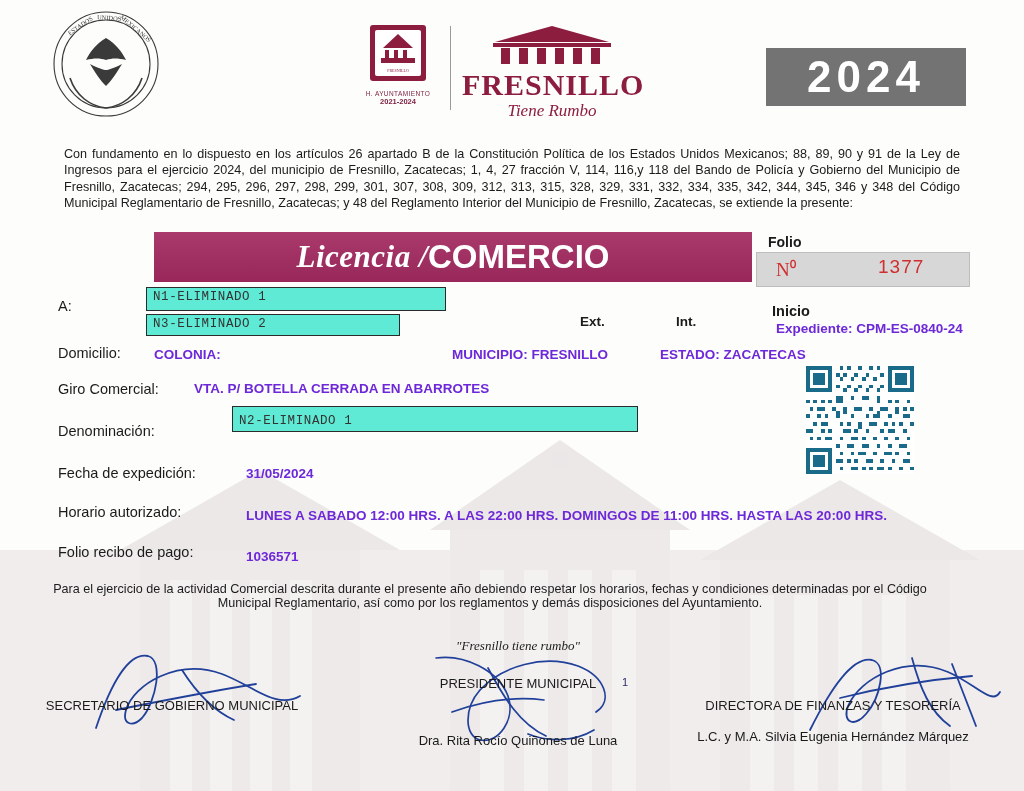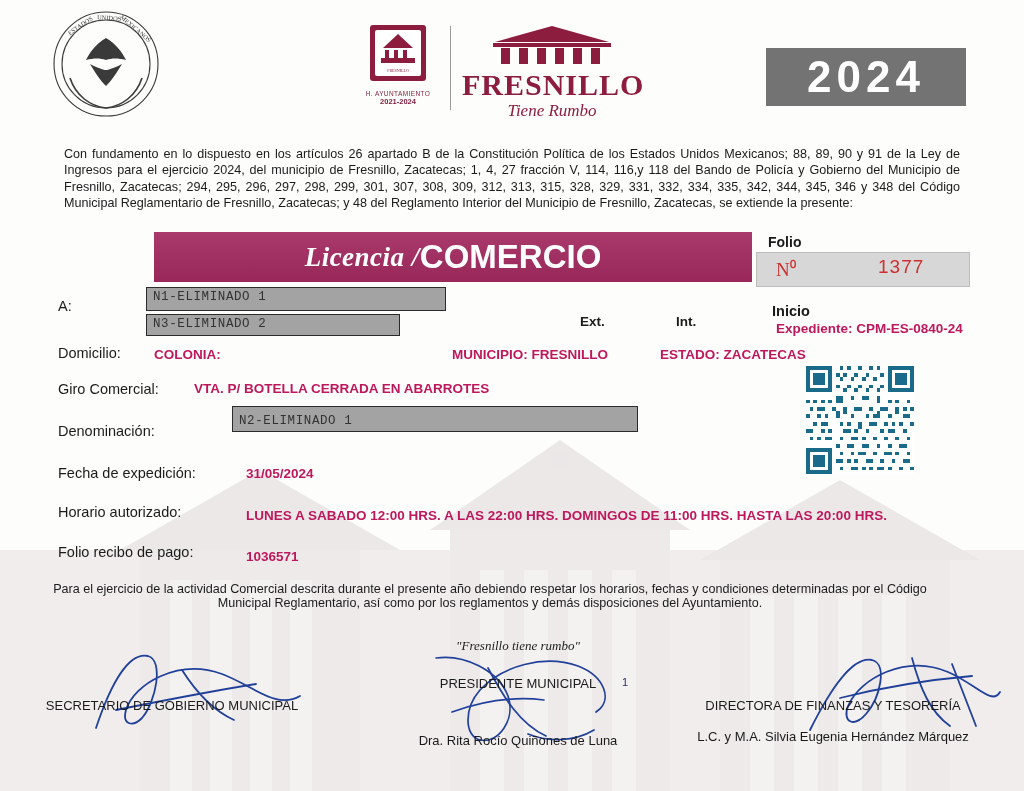--- a/index.html
+++ b/index.html
@@ -140,21 +140,21 @@
     background: #a13464;
     background: linear-gradient(180deg,#a93a6b 0%, #99275a 100%);
     color: #ffffff;
     display: flex;
     align-items: center;
     justify-content: center;
   }
   .title-bar .t1 {
     font-family: "Liberation Serif", serif;
     font-weight: bold;
-    font-size: 27px;
+    font-size: 31px;
     font-style: italic;
     letter-spacing: .5px;
     text-align: center;
   }
   .title-bar .t2 {
     font-family: "Liberation Sans", sans-serif;
     font-weight: bold;
     font-size: 33px;
     letter-spacing: 0px;
   }
@@ -197,26 +197,26 @@
   
   .lbl {
     position: absolute;
     font-size: 14.5px;
     color: #1b1b1b;
   }
   .val {
     position: absolute;
     font-size: 13.5px;
     font-weight: bold;
-    color: #be185d;
+    color: #6d28d9;
   }
   .redacted {
     position: absolute;
     border: 1px solid #2b2b2b;
-    background: #a3a3a3;
+    background: #5eead4;
     font-family: "Liberation Mono", monospace;
     font-size: 12.5px;
     color: #333333;
     padding: 2px 0 2px 6px;
     box-sizing: border-box;
     letter-spacing: .6px;
     white-space: nowrap;
     overflow: hidden;
   }
 

